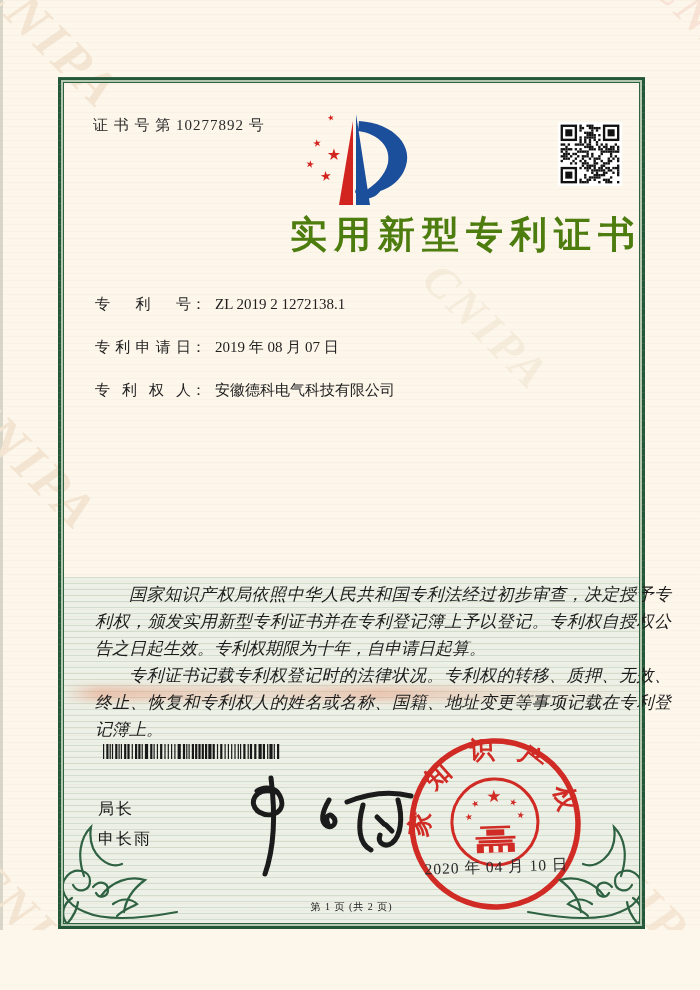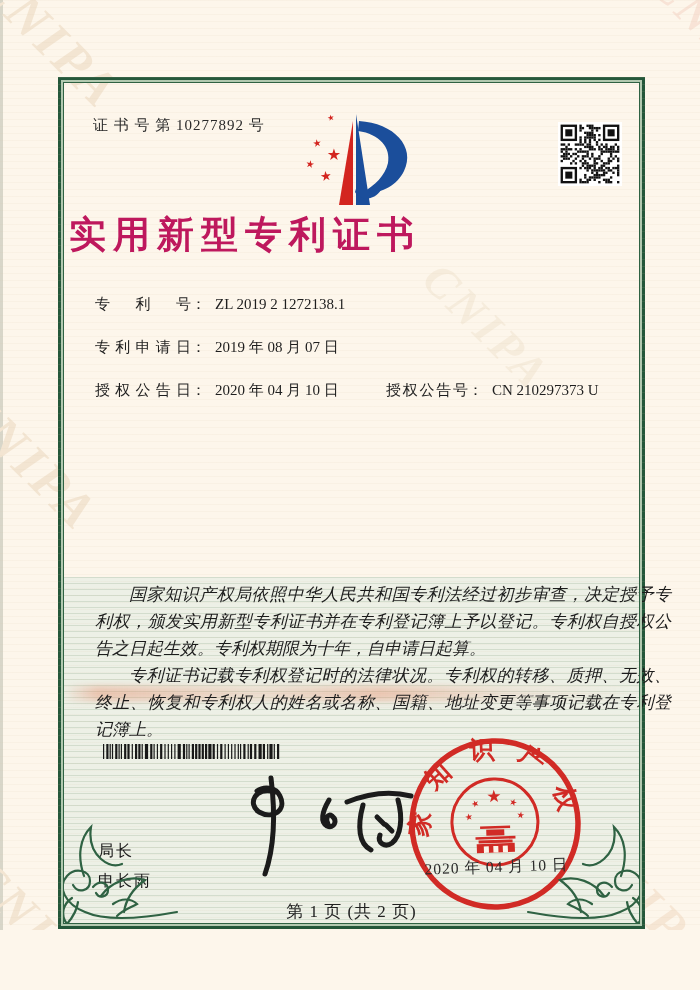--- a/index.html
+++ b/index.html
@@ -29,47 +29,47 @@
     z-index:0;}
   .green-zone::after{content:'';position:absolute;inset:0;
     background:repeating-linear-gradient(180deg,rgba(143,170,140,0.28) 0 1px,transparent 1px 6px);}
   .pink-band{position:absolute;left:2px;top:606px;height:15px;width:99%;z-index:1;filter:blur(3px);
     background:linear-gradient(90deg,rgba(232,146,112,0) 0%,rgba(230,138,104,.42) 6%,rgba(230,138,104,.18) 34%,rgba(230,138,104,.40) 55%,rgba(230,138,104,.12) 78%,rgba(232,146,112,0) 100%);}
 
   
   .cert-no{position:absolute;left:32px;top:36px;font-size:15px;letter-spacing:1px;color:#2a2a2a;z-index:2;}
   .logo{position:absolute;left:240px;top:26px;width:116px;height:104px;z-index:2;}
   .qr{position:absolute;left:497px;top:42px;width:64px;height:64px;background:#fff;z-index:2;}
-  .title{position:absolute;left:8px;right:0;top:130px;text-align:left;font-size:37px;font-weight:bold;
-    letter-spacing:7px;color:#be185d;z-index:2;}
+  .title{position:absolute;left:8px;right:0;top:130px;text-align:right;font-size:37px;font-weight:bold;
+    letter-spacing:7px;color:#4d7c0f;z-index:2;}
 
   
   .fields{position:absolute;left:34px;top:215px;width:540px;z-index:2;}
   .f-row{position:relative;height:43px;font-size:15px;color:#1e1e1e;white-space:nowrap;}
   .f-label{display:inline-block;width:96px;text-align:justify;text-align-last:justify;vertical-align:top;}
   .f-colon{display:inline-block;}
   .f-value{margin-left:9px;}
   .pair2{position:absolute;left:291px;top:0;}
   .pair2 .f-label{width:82px;}
 
   
   .paras{position:absolute;left:34px;width:576px;top:501px;z-index:2;font-style:italic;
     font-size:17px;line-height:27px;color:#1c1c1c;}
   .paras p{margin:0;text-indent:2em;text-align:justify;}
 
   
   .barcode{position:absolute;left:42px;top:664px;width:178px;height:15px;z-index:2;}
   .signer{position:absolute;left:37px;top:714px;z-index:2;font-family:"Liberation Sans","DejaVu Sans",sans-serif;
-    font-size:16px;color:#161616;letter-spacing:2px;line-height:30px;font-weight:500;margin-top:42px;}
+    font-size:16px;color:#161616;letter-spacing:2px;line-height:30px;font-weight:500;}
   .autograph{position:absolute;left:140px;top:692px;width:220px;height:110px;z-index:2;}
   .seal{position:absolute;left:340px;top:650px;width:188px;height:188px;z-index:3;opacity:.95;transform:rotate(-2deg);}
   .flourish{position:absolute;width:132px;height:104px;z-index:4;}
   .fl-left{left:-14px;top:744px;}
   .fl-right{left:465px;top:744px;transform:scaleX(-1);}
-  .page-info{position:absolute;left:0;right:0;top:820px;text-align:center;font-size:17px;color:#222;z-index:2;letter-spacing:1px;}
+  .page-info{position:absolute;left:0;right:0;top:820px;text-align:center;font-size:10px;color:#222;z-index:2;letter-spacing:1px;}
 
   .cont-note{position:absolute;left:0;right:0;top:938px;text-align:center;font-style:italic;font-size:15px;
     color:#1c1c1c;letter-spacing:2px;}
 </style>
 </head>
 <body>
 
 <div class="page">
   <div class="scan-edge"></div>
 
@@ -329,24 +329,21 @@
     <div class="title">实用新型专利证书</div>
 
     <div class="fields">
       <div class="f-row">
         <span class="f-label">专利号</span><span class="f-colon">：</span><span class="f-value">ZL 2019 2 1272138.1</span>
       </div>
       <div class="f-row">
         <span class="f-label">专利申请日</span><span class="f-colon">：</span><span class="f-value">2019 年 08 月 07 日</span>
       </div>
       <div class="f-row">
-        <span class="f-label">授权公告日</span><span class="f-colon">：</span><span class="f-value">2020 年 04 月 10 日</span>
-        <span class="pair2">
-          <span class="f-label">授权公告号</span><span class="f-colon">：</span><span class="f-value">CN 210297373 U</span>
-        </span>
+        <span class="f-label">专利权人</span><span class="f-colon">：</span><span class="f-value">安徽德科电气科技有限公司</span>
       </div>
     </div>
 
     <div class="paras">
       <p>国家知识产权局依照中华人民共和国专利法经过初步审查，决定授予专利权，颁发实用新型专利证书并在专利登记簿上予以登记。专利权自授权公告之日起生效。专利权期限为十年，自申请日起算。</p>
       <p>专利证书记载专利权登记时的法律状况。专利权的转移、质押、无效、终止、恢复和专利权人的姓名或名称、国籍、地址变更等事项记载在专利登记簿上。</p>
     </div>
 
     <svg class="barcode" id="barcode" viewBox="0 0 178 15" preserveAspectRatio="none">
         <rect x="0" y="0" width="1.2" height="15" fill="#181818"></rect>

